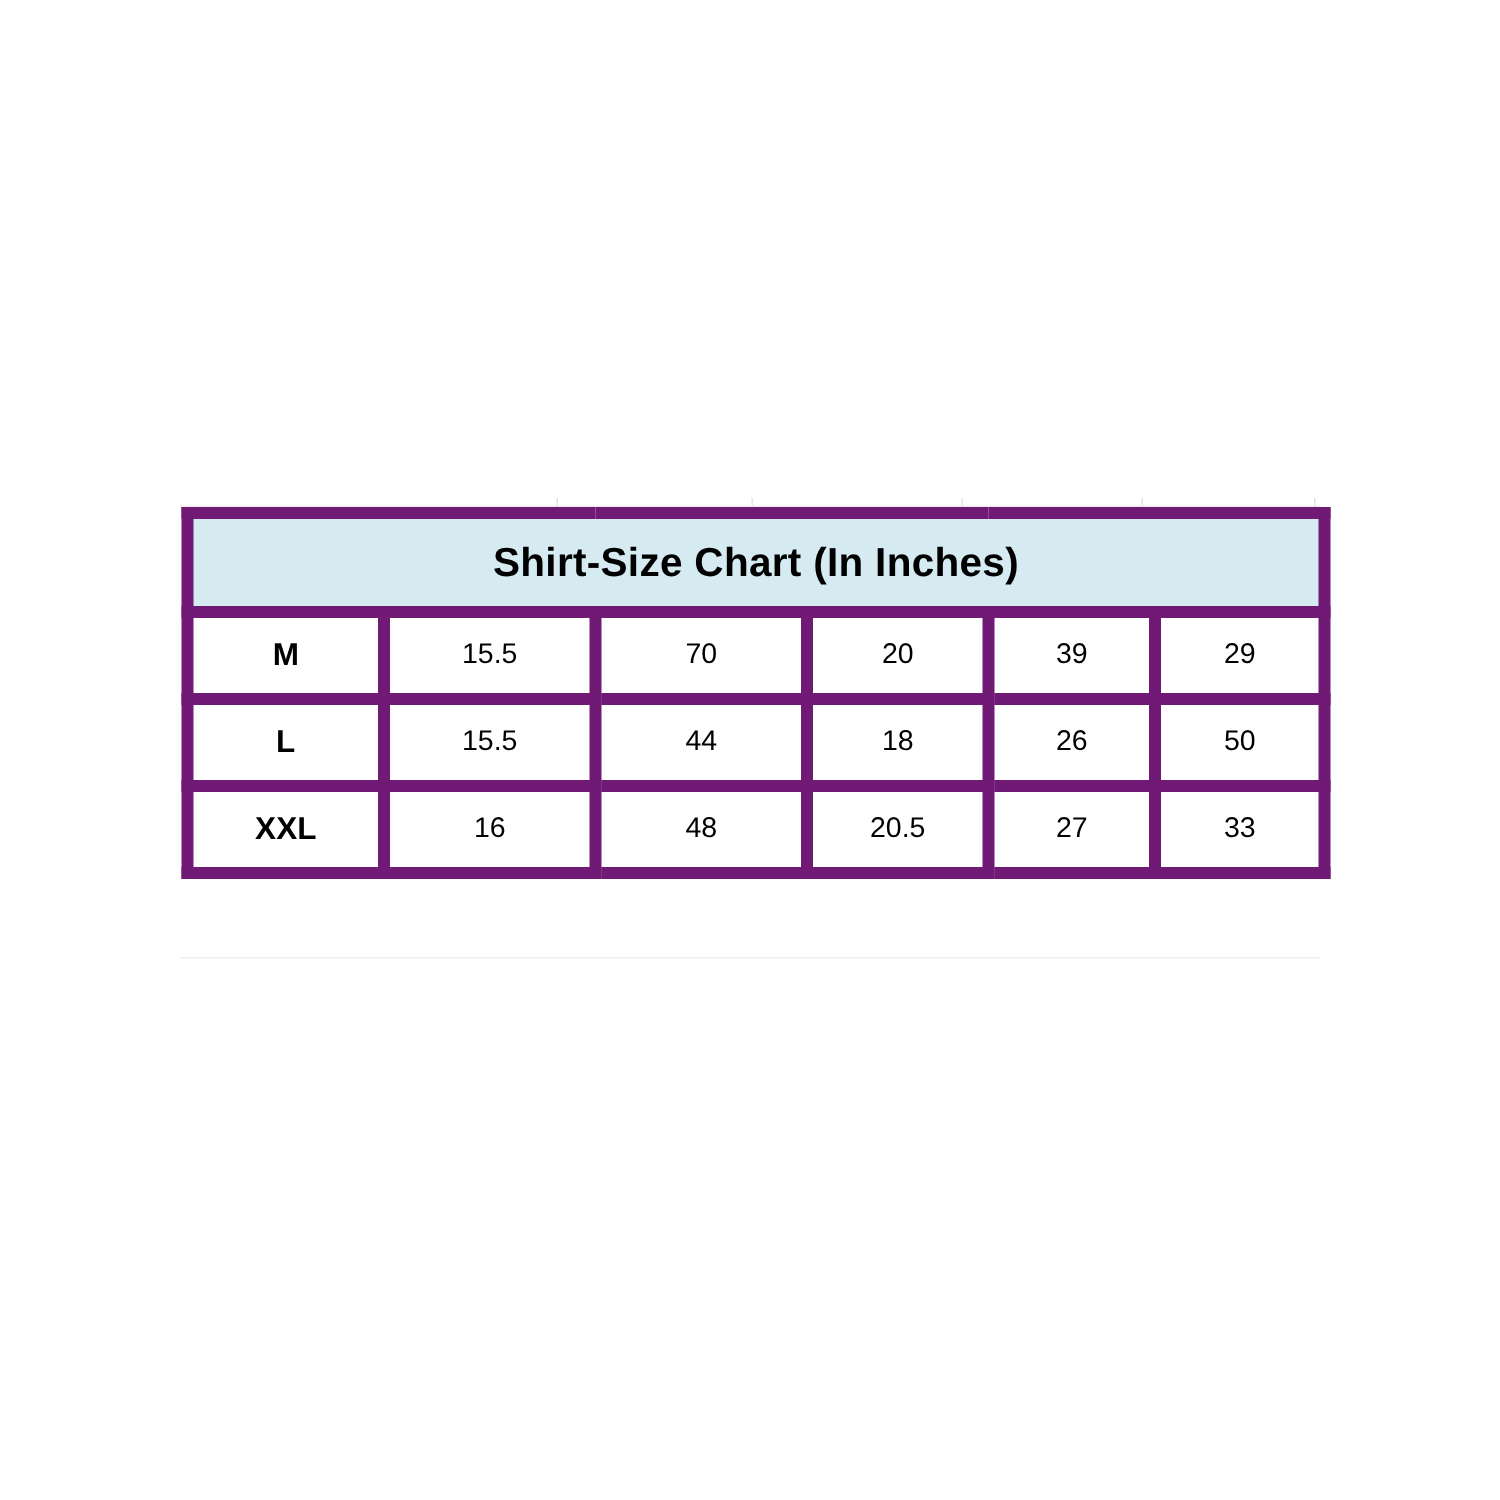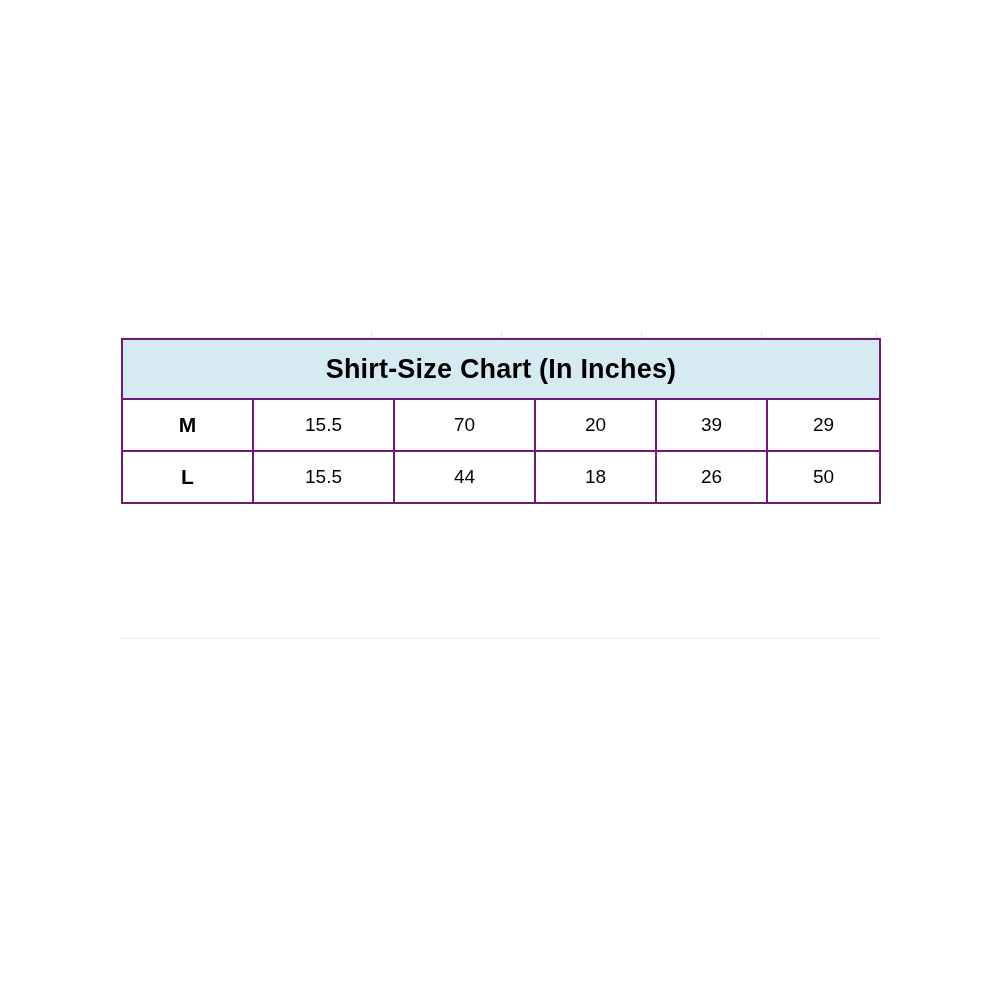--- a/index.html
+++ b/index.html
@@ -25,21 +25,21 @@
 
   table.size-chart {
     border-collapse: collapse;
     table-layout: fixed;
     width: 758px;
     background: #ffffff;
   }
 
   table.size-chart td,
   table.size-chart th {
-    border: 2px solid #701a75;
+    border: 8px solid #701a75;
     text-align: center;
     vertical-align: middle;
     color: #000000;
     font-family: "Liberation Sans", sans-serif;
   }
 
   
   tr.title-row td {
     background: #d6eaf2;
     font-size: 27px;
@@ -128,15 +128,23 @@
       <tr class="data-row">
         <td class="size-cell">L</td>
         <td>15.5</td>
         <td>44</td>
         <td>18</td>
         <td>26</td>
         <td>50</td>
       </tr>
 
 
+      <tr class="data-row">
+        <td class="size-cell">XXL</td>
+        <td>16</td>
+        <td>48</td>
+        <td>20.5</td>
+        <td>27</td>
+        <td>33</td>
+      </tr>
     </tbody>
   </table>
 </div>
 
 </body></html>

